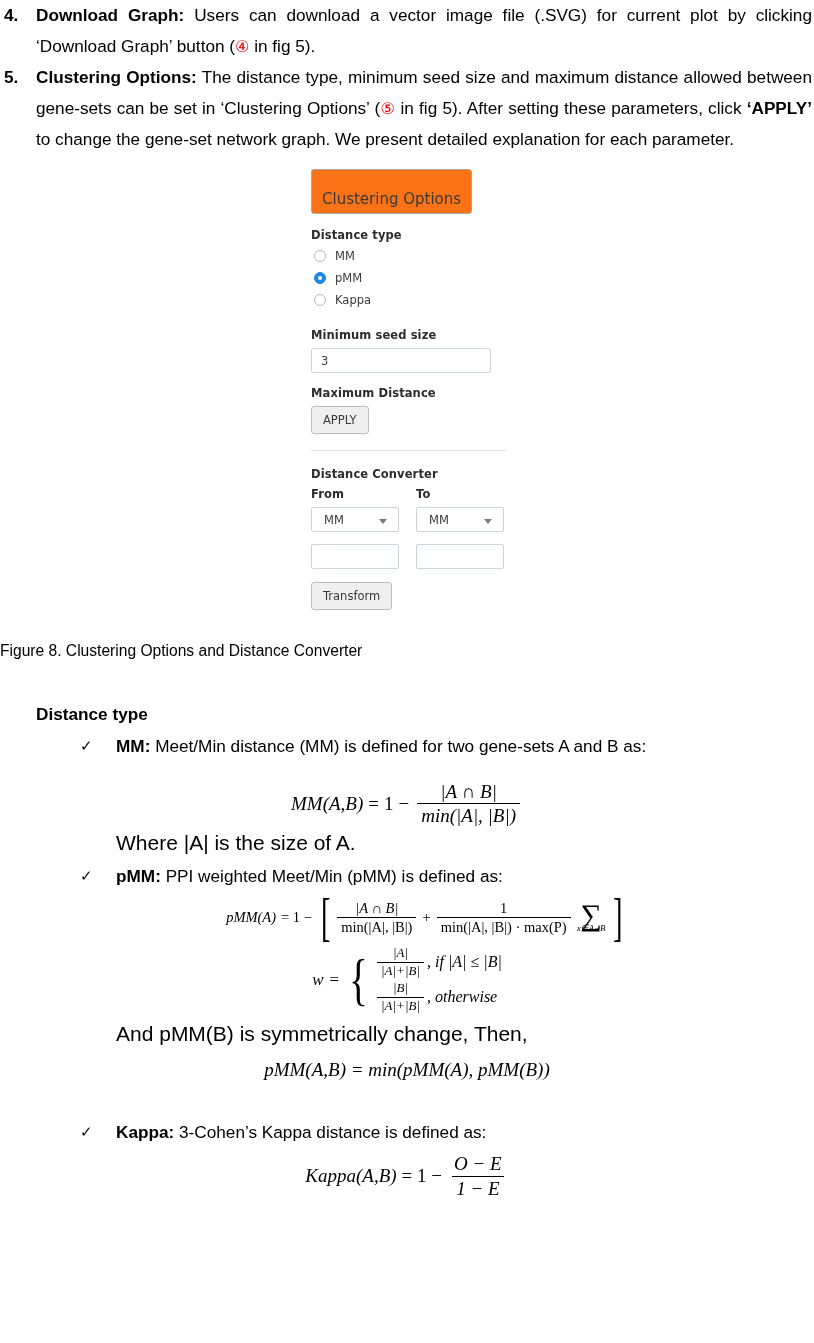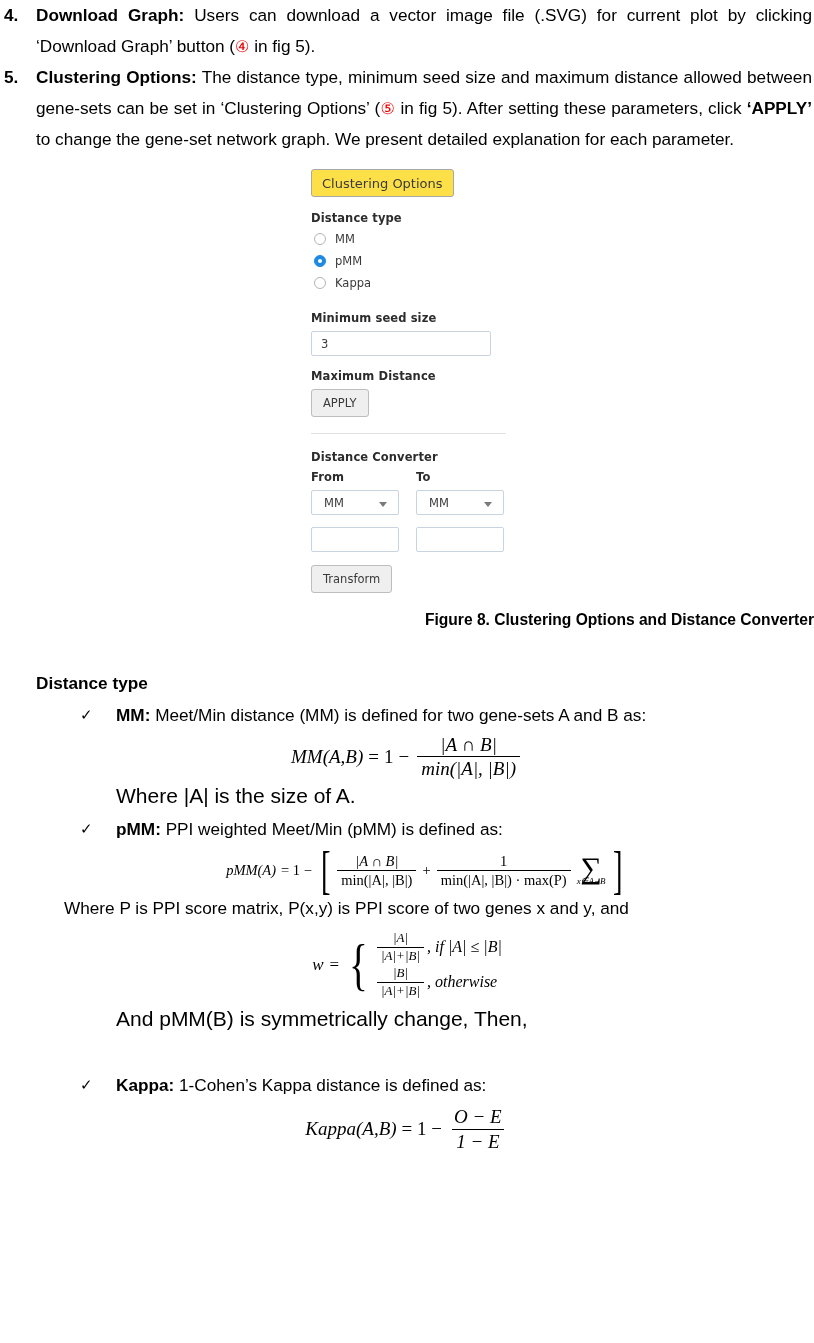--- a/index.html
+++ b/index.html
@@ -65,26 +65,26 @@
   }
   .ui-panel {
     width: 200px;
     font-family: "DejaVu Sans", sans-serif;
     color: #333;
     position: relative;
     margin-left: 8px;
   }
   .btn-clustering {
     display: inline-block;
-    background: #fde047;
+    background: #f97316;
     border: 1px solid #a8a8a8;
     border-radius: 3px;
-    font-size: 13px;
+    font-size: 15px;
     color: #3a3a3a;
-    padding: 6px 10px 5px 10px;
+    padding: 20px 10px 5px 10px;
     margin-bottom: 14px;
     font-family: "DejaVu Sans", sans-serif;
   }
   .field-label {
     font-size: 11.5px;
     font-weight: bold;
     color: #2c2c2c;
     margin-bottom: 6px;
     letter-spacing: 0.1px;
   }
@@ -212,25 +212,24 @@
     width: 88px;
     height: 25px;
     border: 1px solid #c9d4de;
     background: #ffffff;
     border-radius: 2px;
     box-sizing: border-box;
     margin-bottom: 13px;
   }
 
   .figure-caption {
-    text-align: right;
+    text-align: left;
     font-size: 15.6px;
-    margin-top: 16px;
+    margin-top: 30px;
     line-height: 22px;
-    font-weight: bold;
   }
 
   
   .section-head {
     font-size: 17.2px;
     font-weight: bold;
     margin-top: 38px;
     margin-left: 36px;
     line-height: 28px;
   }
@@ -285,21 +284,21 @@
   }
   .frac .den {
     border-top: 1.3px solid #000;
     padding: 1px 4px 0 4px;
     line-height: 1.12;
   }
   .upright { font-style: normal; }
 
   
   .eq-mm {
-    margin-top: 4px;
+    margin-top: 20px;
     font-size: 19px;
   }
   .eq-mm .frac { font-size: 19px; }
 
   
   .eq-pmm {
     margin-top: 6px;
     font-size: 14.5px;
     display: flex;
     justify-content: center;
@@ -494,21 +493,20 @@
 
     <span class="sum-glyph">
       <span>∑</span>
       <span class="sub">x∈A−B</span>
     </span>
 
 
     <span class="bracket-r">]</span>
   </div>
 
-  <div class="indent-text-narrow">Where P is PPI score matrix, P(x,y) is PPI score of two genes x and y, and</div>
 
   <div class="eq-w math">
     <span>w</span>
     <span class="upright" style="margin:0 6px">=</span>
     <span class="brace">{</span>
     <span class="cases">
       <span class="case-row">
         <span class="frac">
           <span class="num">|A|</span>
           <span class="den">|A|+|B|</span>
@@ -520,24 +518,25 @@
           <span class="num">|B|</span>
           <span class="den">|A|+|B|</span>
         </span>
         <span>, otherwise</span>
       </span>
     </span>
   </div>
 
   <div class="indent-text" style="margin-top:6px">And pMM(B) is symmetrically change, Then,</div>
 
+  <div class="eq-center eq-pmmab math">pMM(A,B) = min(pMM(A), pMM(B))</div>
 
   <div class="bullet-row" style="margin-top:36px">
     <span class="check">✓</span>
-    <span class="btext"><b>Kappa:</b><span> 1-Cohen’s Kappa distance is defined as:</span></span>
+    <span class="btext"><b>Kappa:</b><span> 3-Cohen’s Kappa distance is defined as:</span></span>
   </div>
 
   <div class="eq-center eq-kappa math">
     <span>Kappa(A,B)</span>
     <span class="upright" style="margin:0 5px">= 1 −</span>
     <span class="frac">
       <span class="num">O − E</span>
       <span class="den">1 − E</span>
     </span>
   </div>

